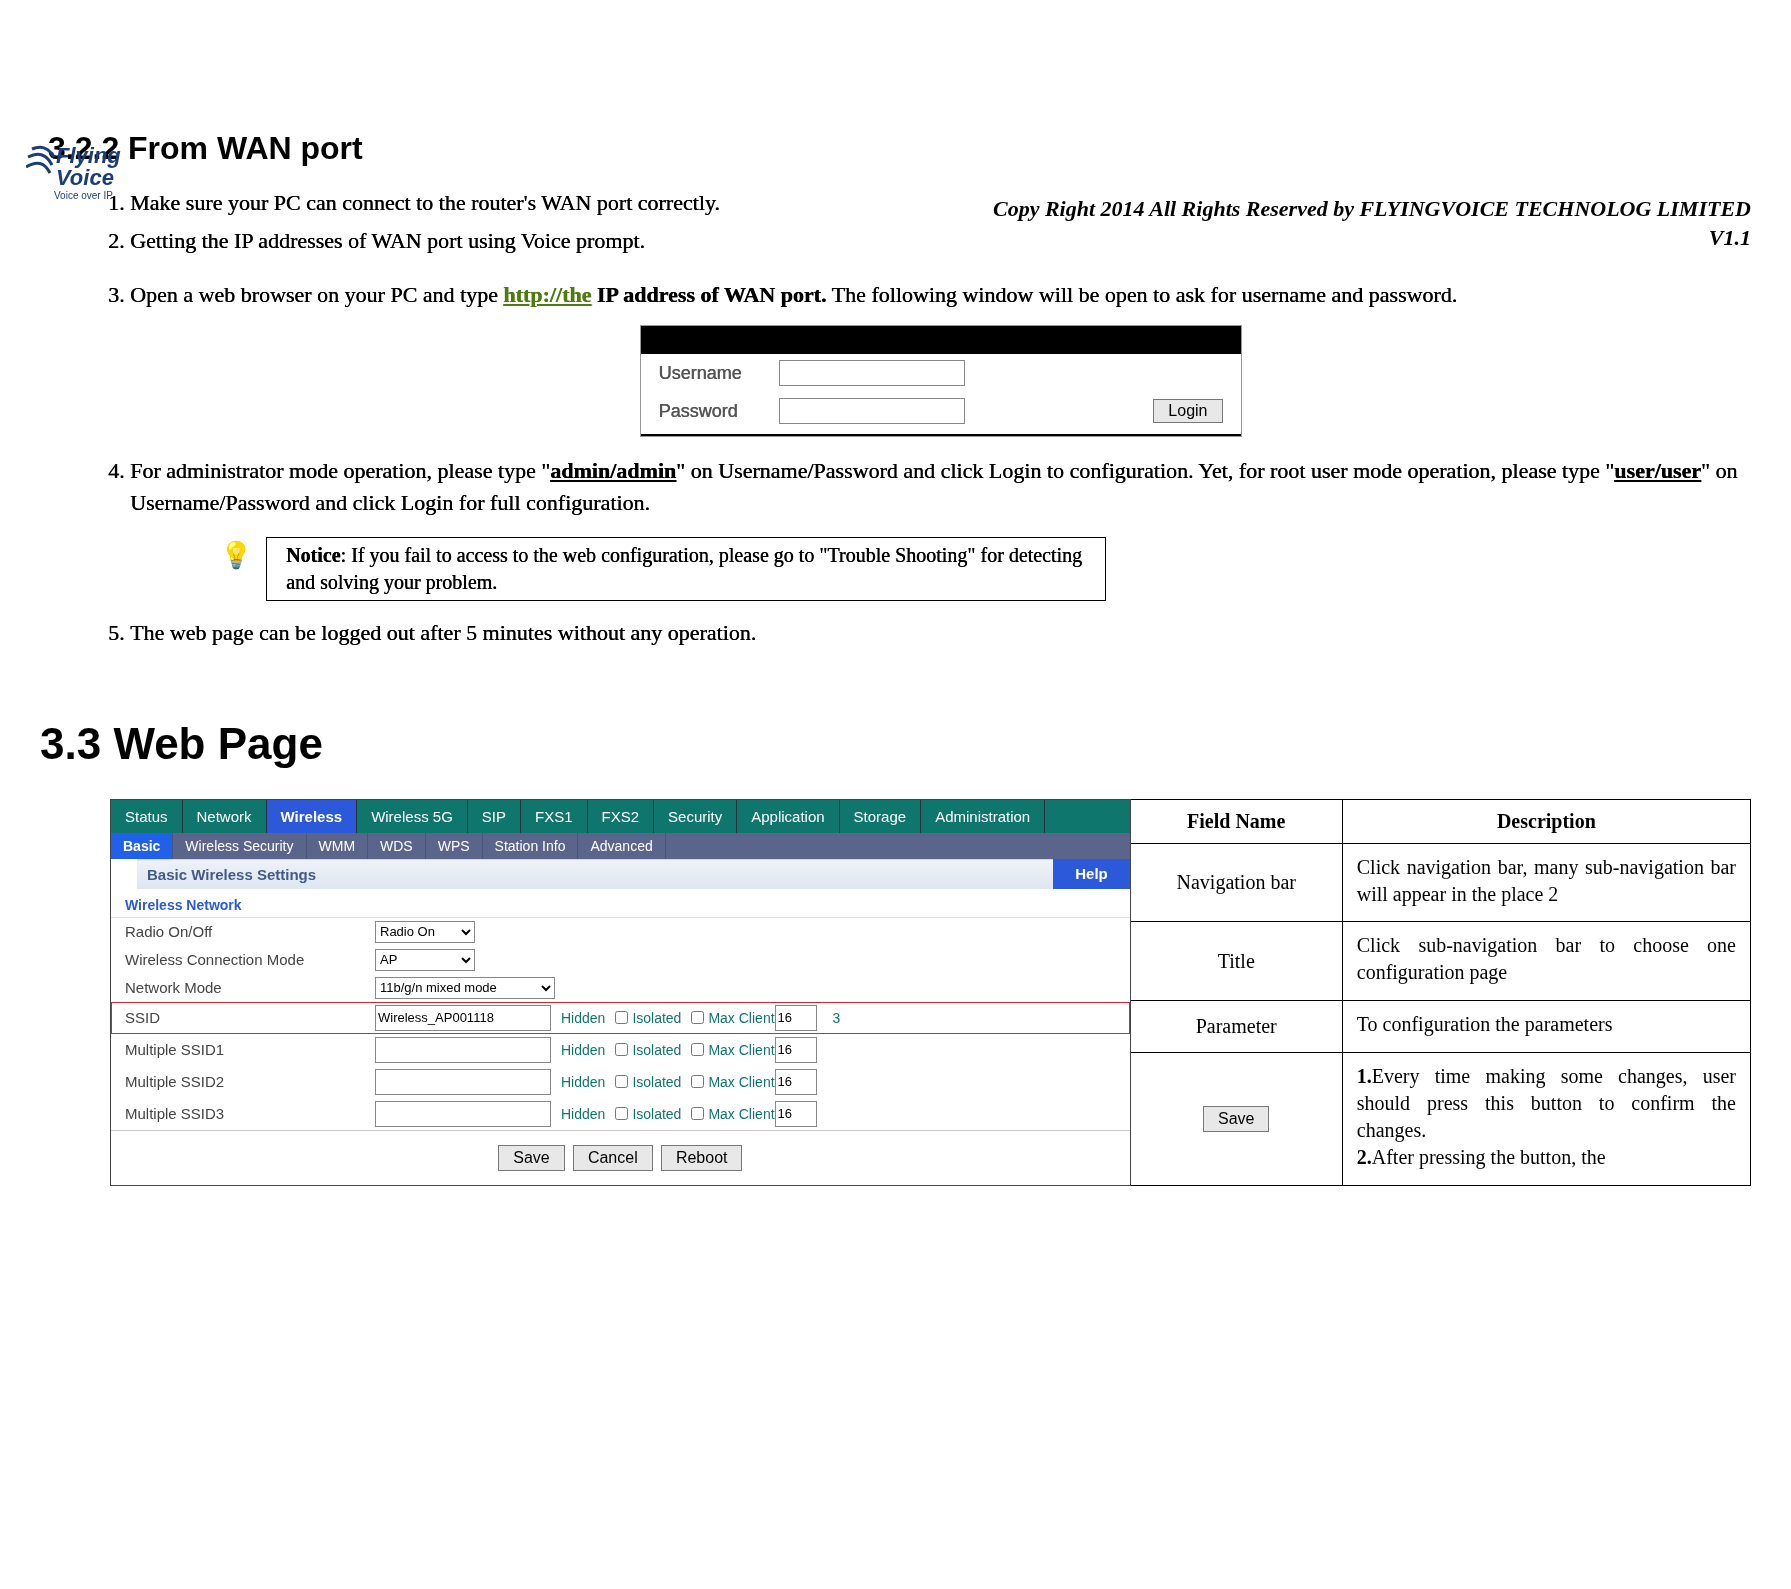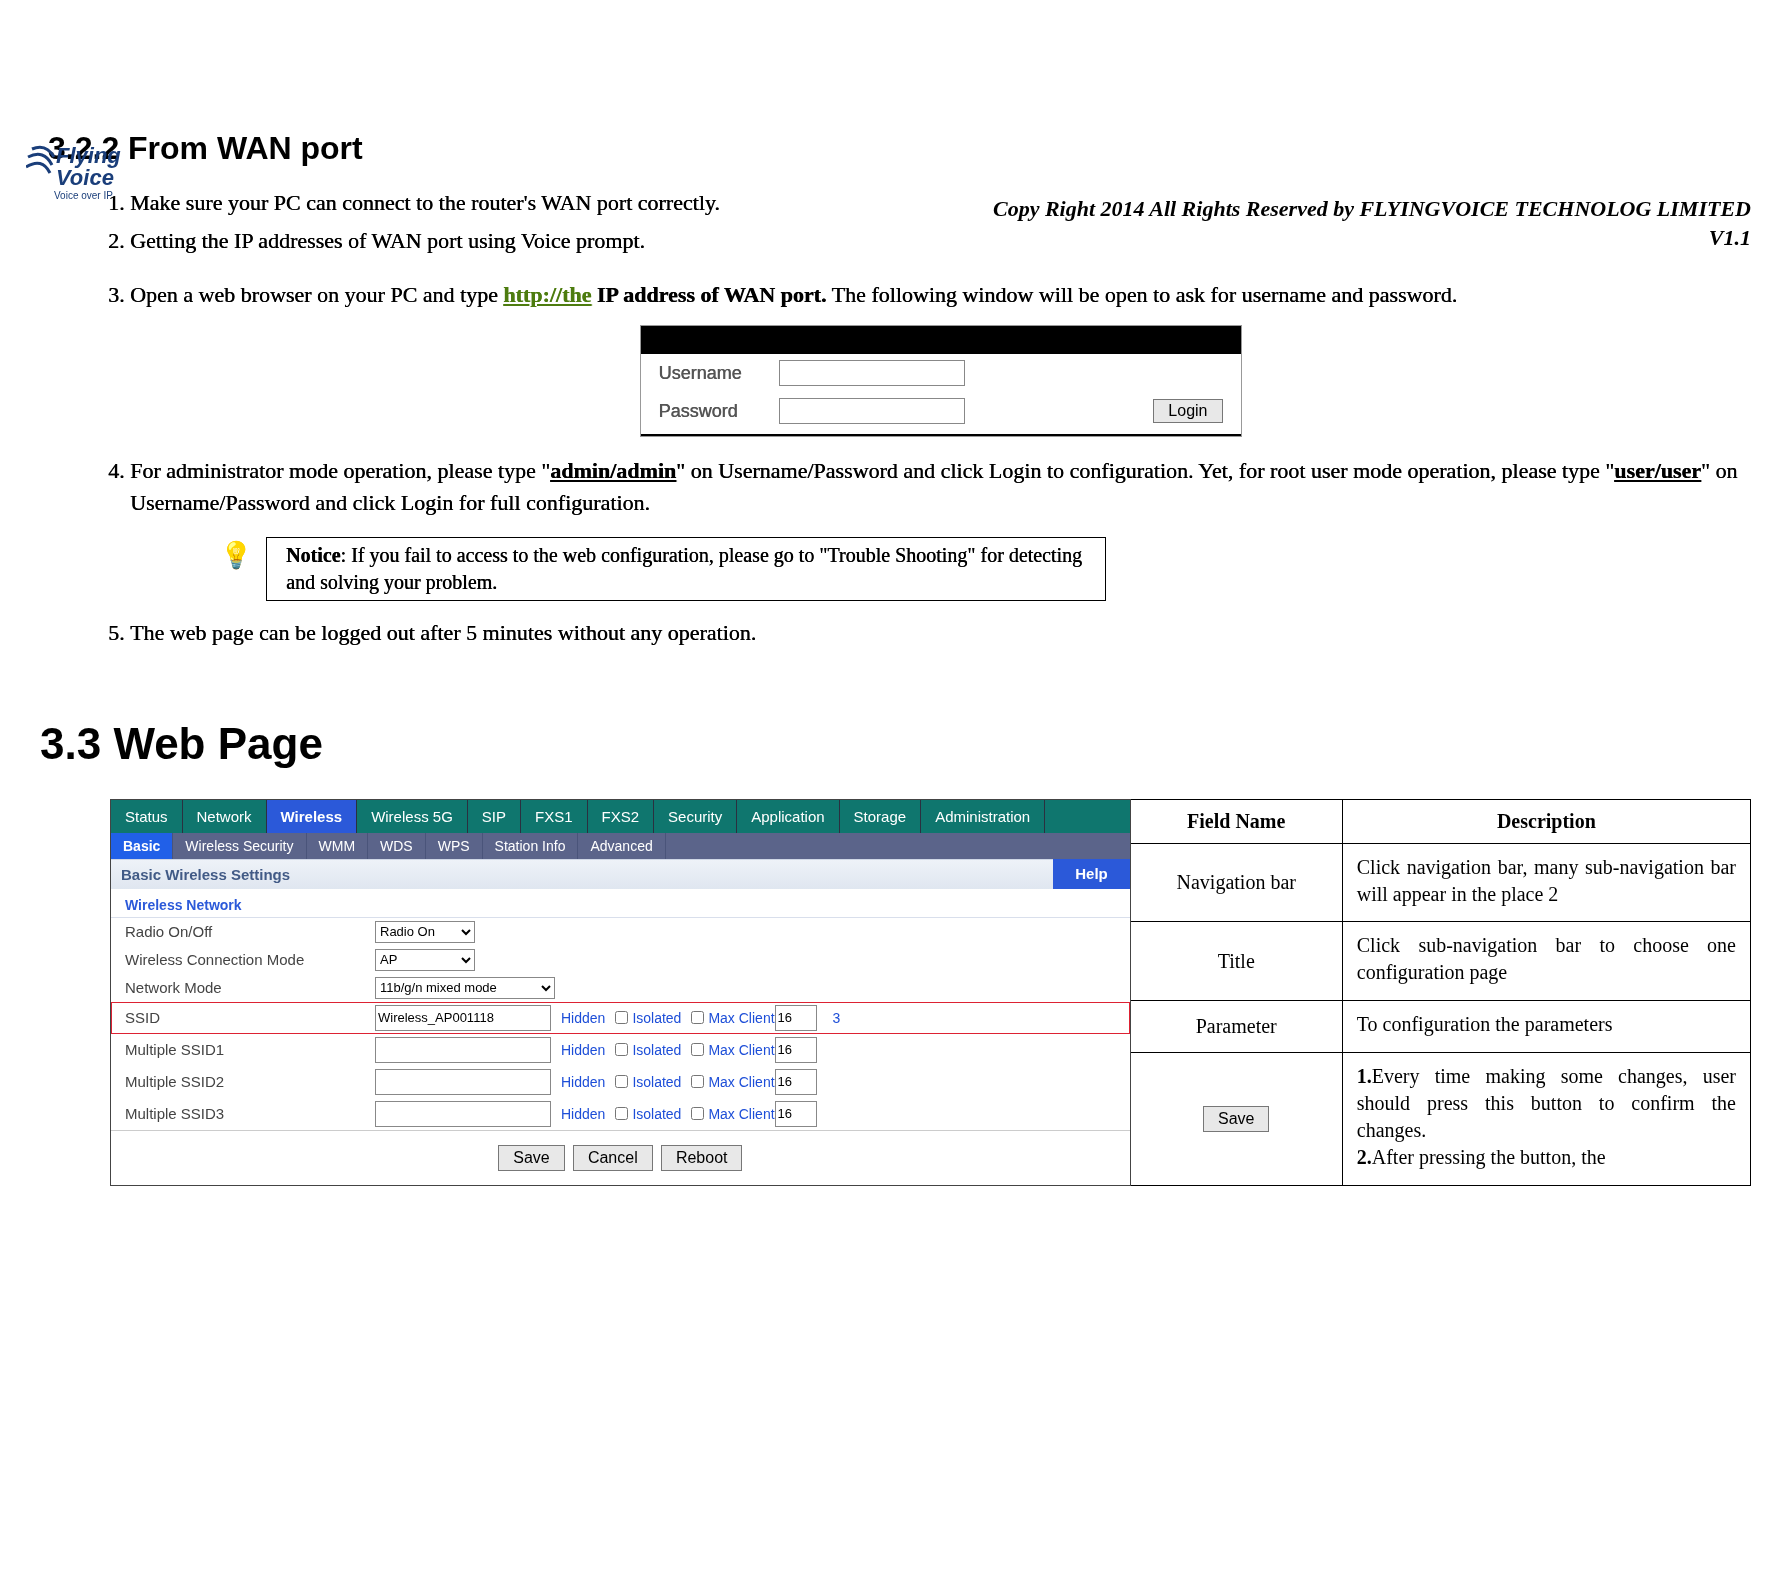--- a/index.html
+++ b/index.html
@@ -137,21 +137,21 @@
   .nav1 .tab.sel { background: #2b59d9; font-weight: bold; }
   .nav2 {
     display: flex; background: #5b648a; color: #fff;
   }
   .nav2 .tab {
     padding: 5px 12px; font-size: 14px; border-right: 1px solid #4a547a;
     cursor: pointer;
   }
   .nav2 .tab.sel { background: #2160e8; font-weight: bold; }
 
-  .panel-row { display: flex; }
+  .panel-row { display: flex; margin-left: 26px; }
   .panel-title {
     flex: 1;
     background: linear-gradient(#eef2f8,#dfe6f0);
     color: #415a86; font-weight: bold;
     padding: 6px 10px; font-size: 15px;
     border-top: 1px solid #cfd7e6;
   }
   .help-tab {
     background: #2b59d9; color: #fff; font-weight: bold;
     padding: 6px 22px; font-size: 15px;
@@ -167,21 +167,21 @@
   }
   .cfg-row .clbl { width: 250px; color: #444; }
   .cfg-row select, .cfg-row input.t {
     font-size: 13px; height: 22px;
     border: 1px solid #888; background: #fff;
   }
   .cfg-row select { min-width: 100px; }
   .cfg-row input.ssid { width: 170px; }
   .cfg-row input.mc { width: 36px; text-align: left; }
   .cfg-row .cb { margin: 0 4px 0 10px; }
-  .cfg-row .opt { color: #1d4ed8; font-size: 14px; }
+  .cfg-row .opt { color: #0f766e; font-size: 14px; }
   .hl { outline: 1.5px solid #d23; outline-offset: -1px; }
 
   .router-buttons {
     text-align: center;
     padding: 14px 0;
     border-top: 1px solid #ccc;
     margin-top: auto;
   }
   .router-buttons button {
     font-size: 16px; padding: 3px 14px; margin: 0 2px;

